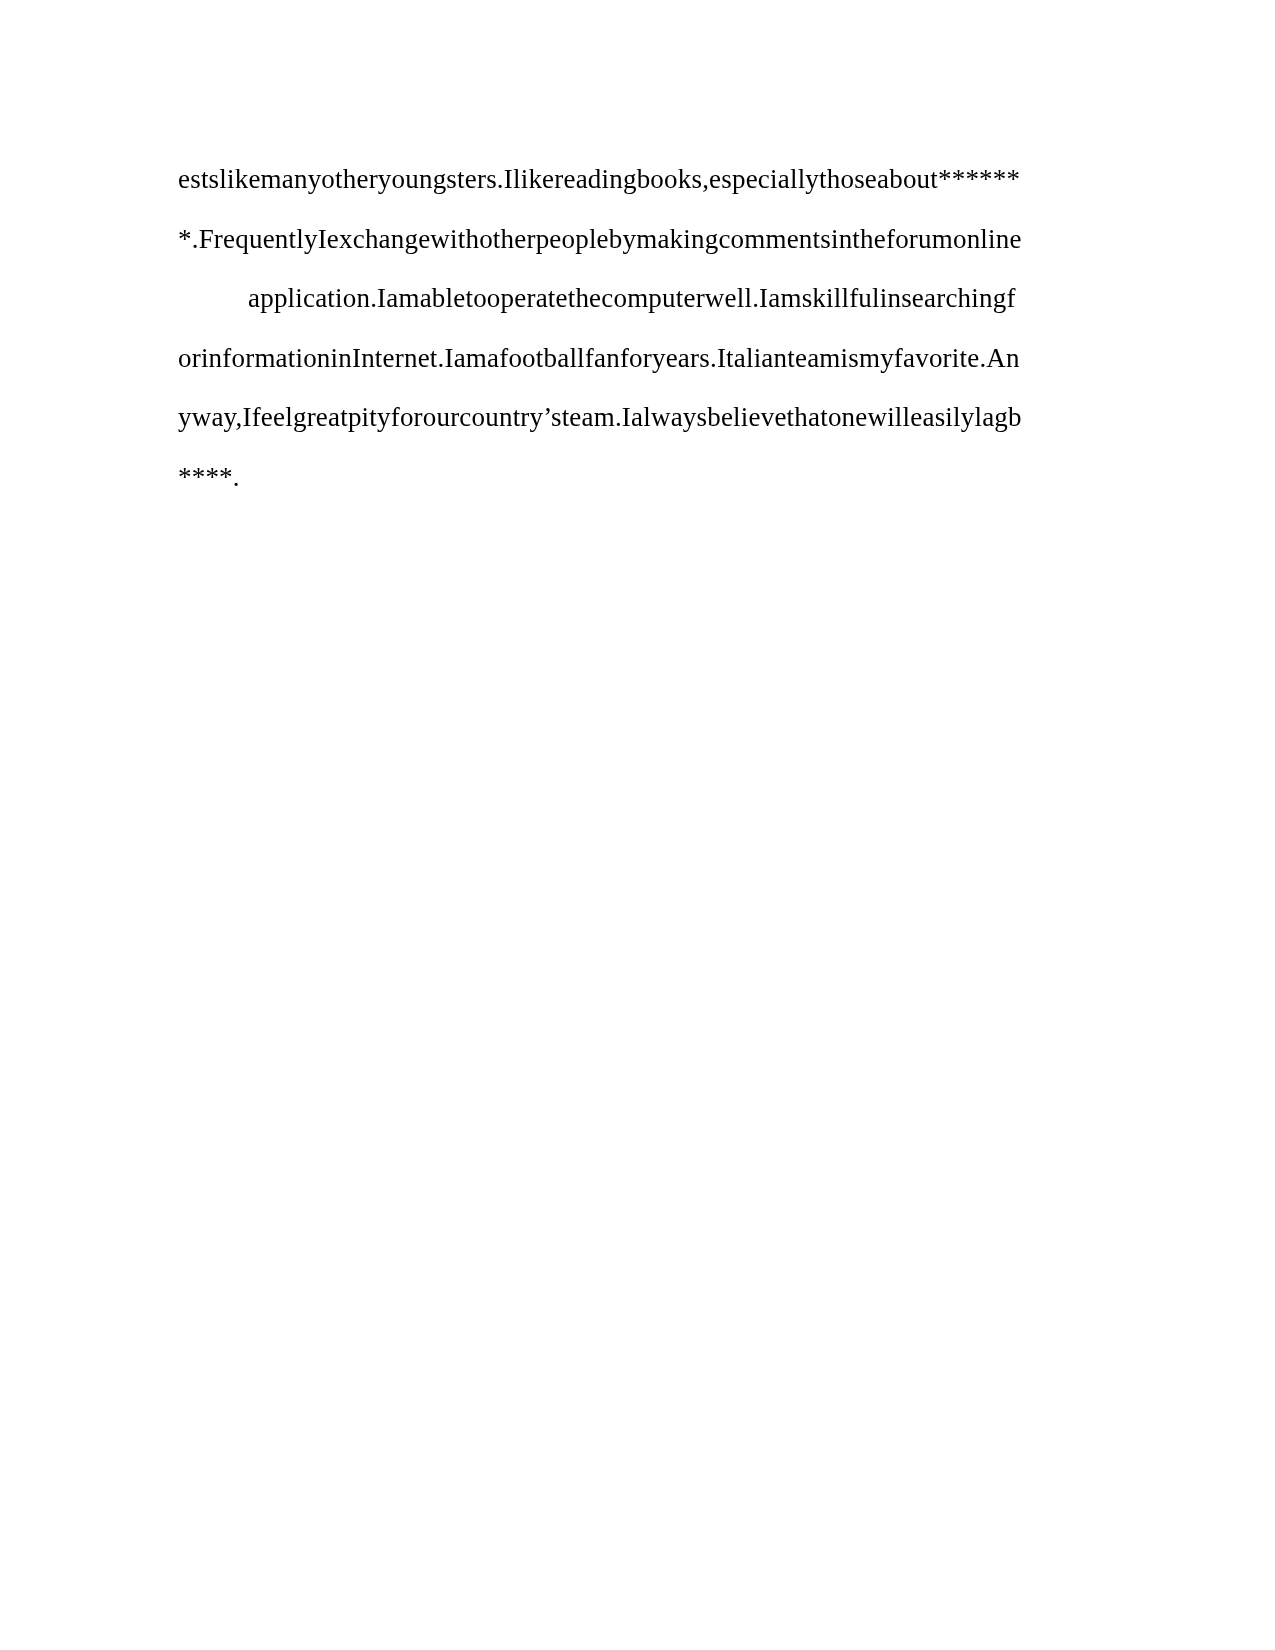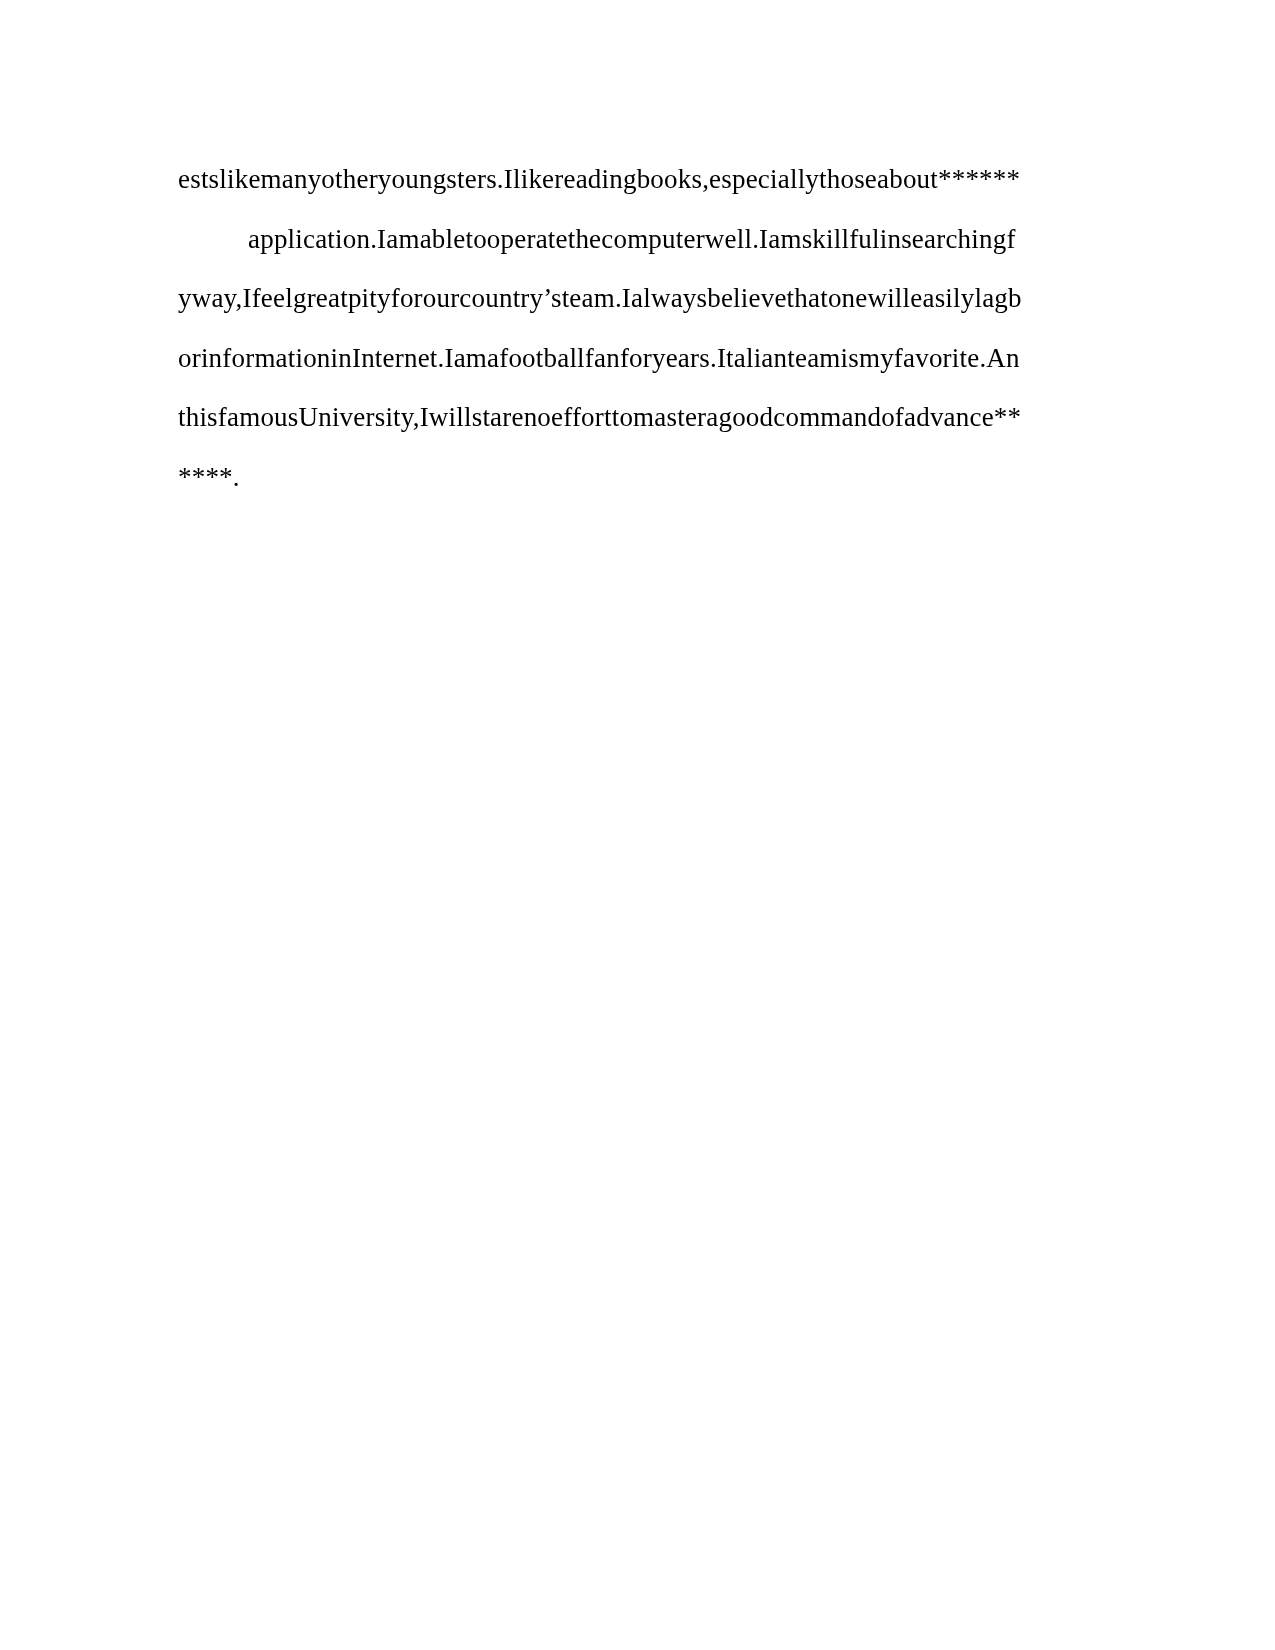--- a/index.html
+++ b/index.html
@@ -39,19 +39,19 @@
     padding-left: 70px;
     font-family: Liberation Serif, serif;
   }
 </style>
 </head>
 <body>
 
 <div class="page">
   <div class="text-block">
     <div class="doc-line">estslikemanyotheryoungsters.Ilikereadingbooks,especiallythoseabout******</div>
+    <div class="doc-line">*.FrequentlyIexchangewithotherpeoplebymakingcommentsintheforumonline</div>
     <div class="doc-line indent">application.Iamabletooperatethecomputerwell.Iamskillfulinsearchingf</div>
+    <div class="doc-line">orinformationinInternet.Iamafootballfanforyears.Italianteamismyfavorite.An</div>
     <div class="doc-line">yway,Ifeelgreatpityforourcountry’steam.Ialwaysbelievethatonewilleasilylagb</div>
-    <div class="doc-line">orinformationinInternet.Iamafootballfanforyears.Italianteamismyfavorite.An</div>
-    <div class="doc-line">thisfamousUniversity,Iwillstarenoefforttomasteragoodcommandofadvance**</div>
     <div class="doc-line">****.</div>
   </div>
 </div>
 
 </body></html>

